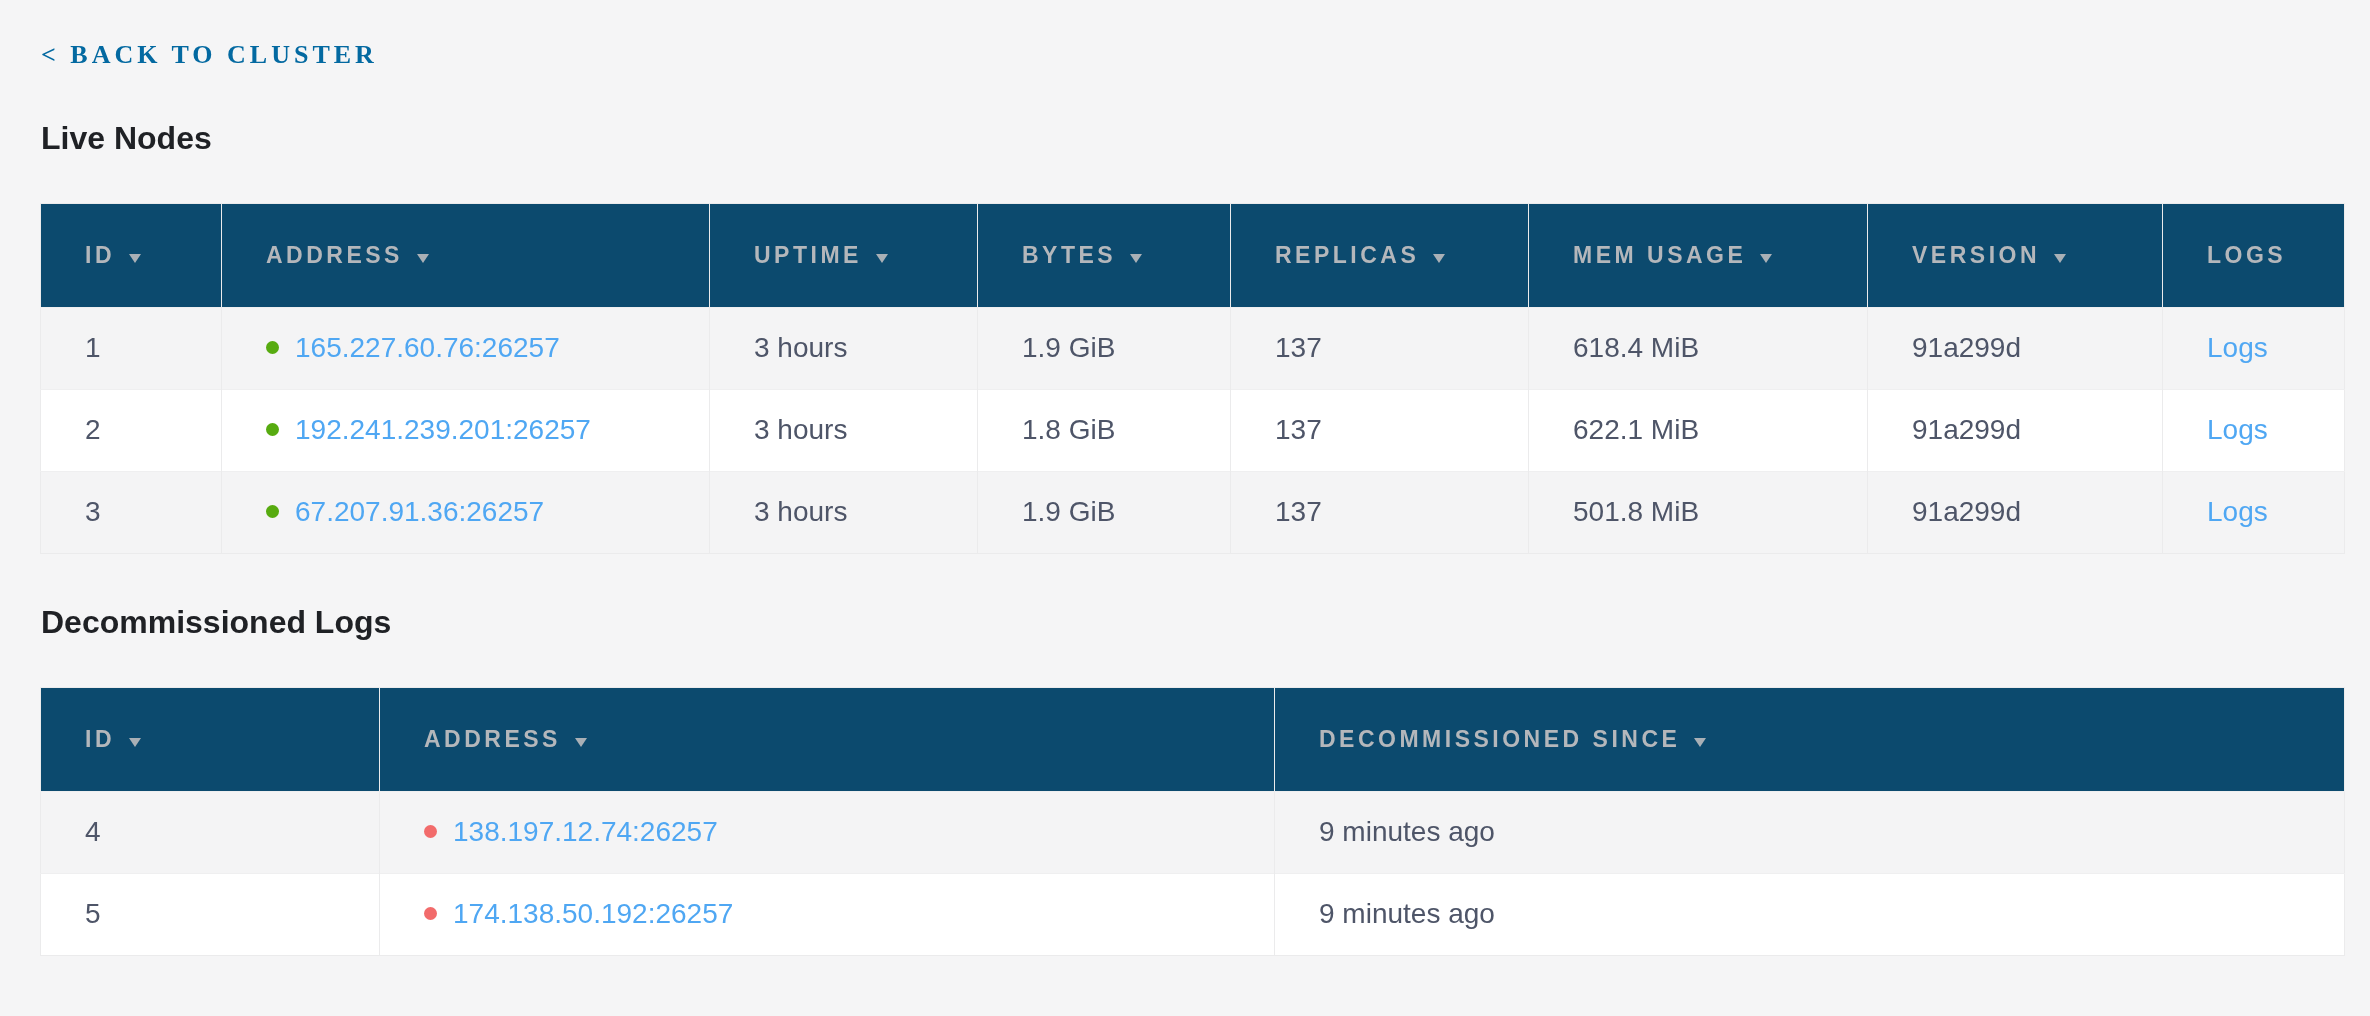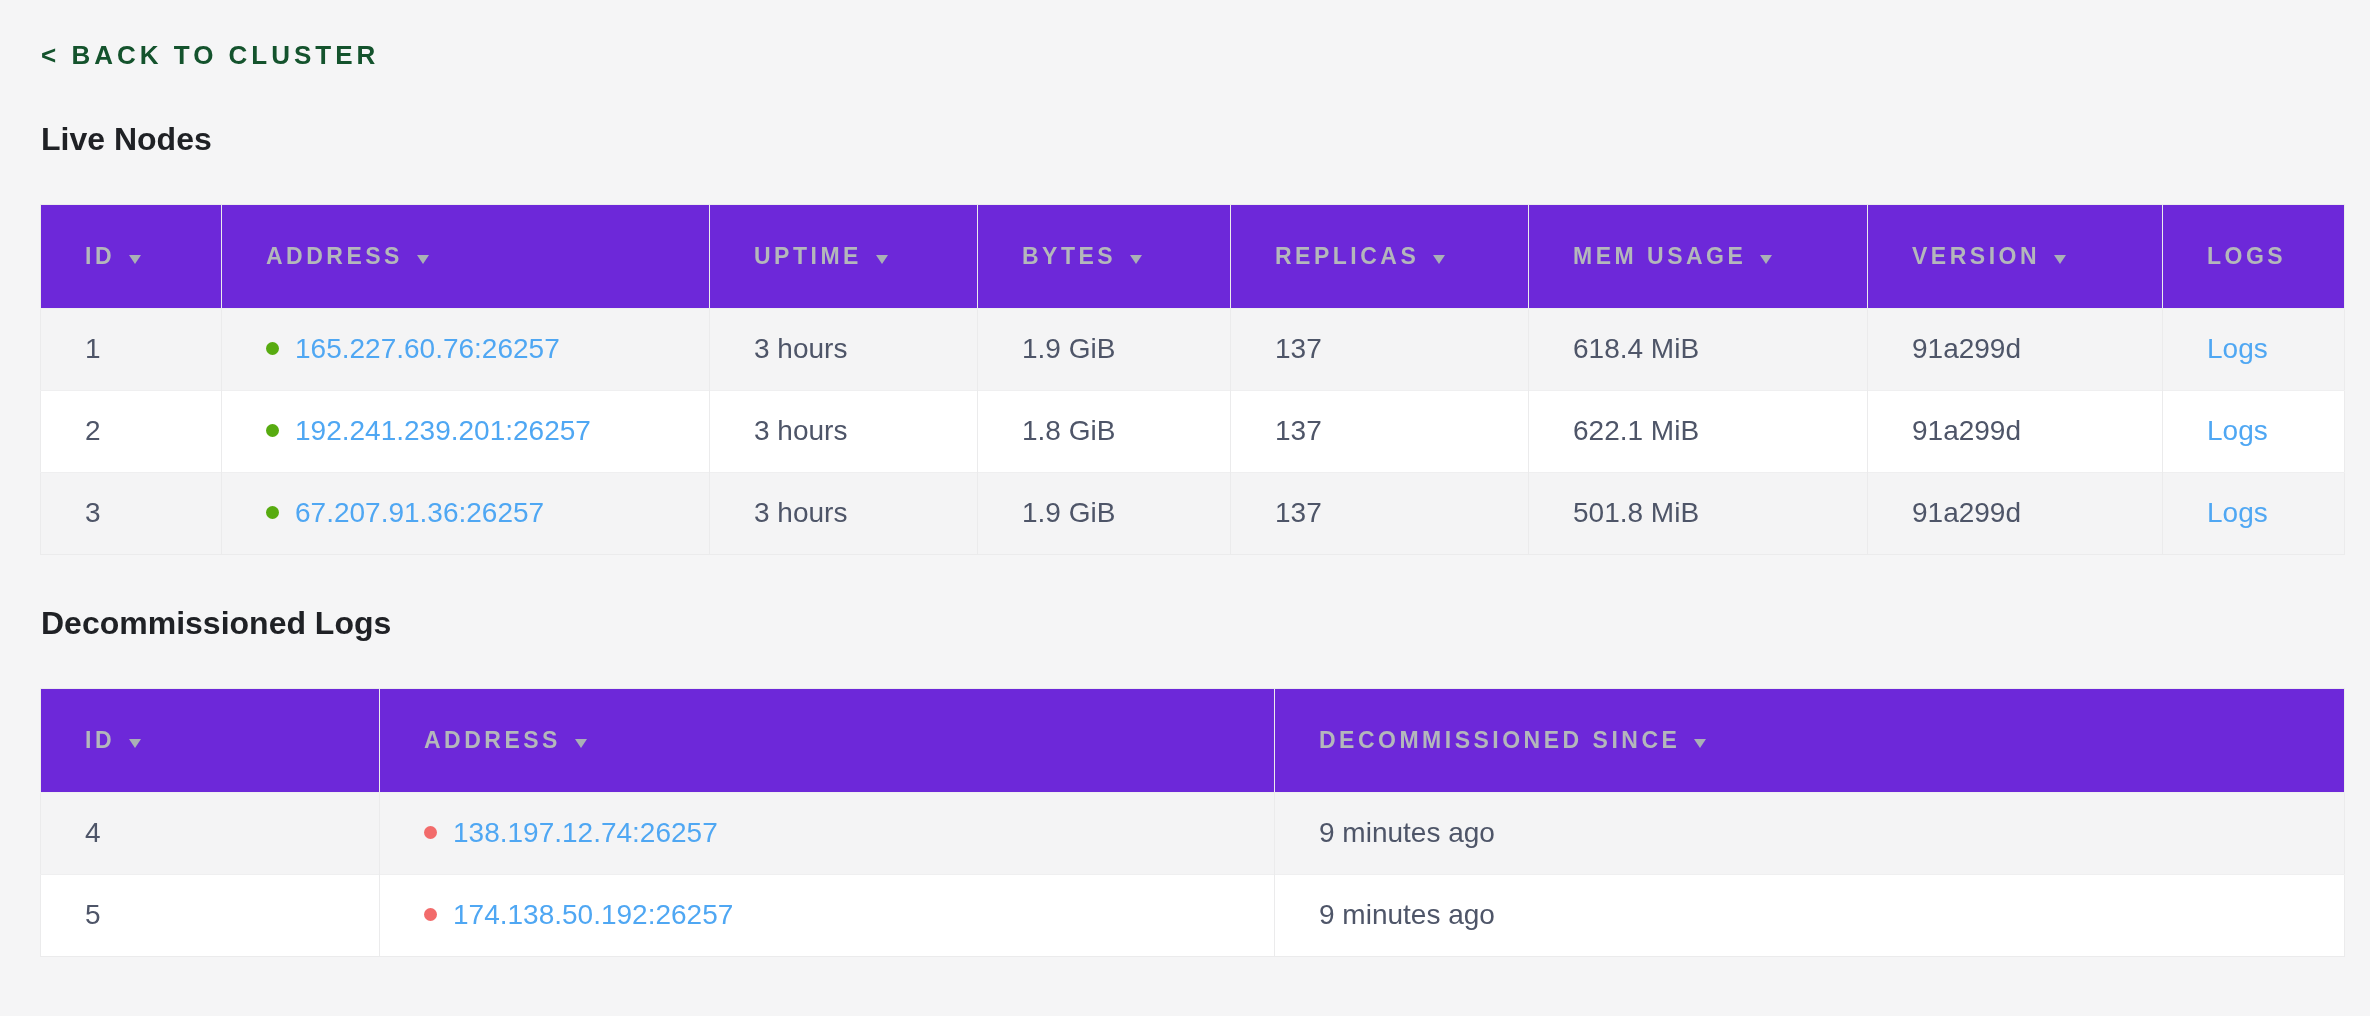--- a/index.html
+++ b/index.html
@@ -9,23 +9,24 @@
     background: #f5f5f6;
     font-family: "Liberation Sans", sans-serif;
     overflow: hidden;
   }
   .back-link {
     display: inline-block;
     margin: 40px 12px 0 41px;
     font-size: 26px;
     font-weight: bold;
     letter-spacing: 4px;
-    color: #14532d;
+    color: #0369a1;
     text-decoration: none;
     cursor: pointer;
+    font-family: Liberation Serif, serif;
   }
   .section-title {
     margin: 50px 0 0 41px;
     font-size: 32px;
     line-height: 1.15;
     font-weight: bold;
     color: #1f2125;
   }
   table.nodes-table {
     border-collapse: collapse;
@@ -37,21 +38,21 @@
   }
   table.nodes-table th {
     height: 104px;
     text-align: left;
     vertical-align: middle;
     padding: 0 0 0 44px;
     font-size: 23px;
     font-weight: bold;
     letter-spacing: 3.5px;
     color: #b4b7bb;
-    background: #6d28d9;
+    background: #0c4a6e;
     border-right: 1px solid #ebebec;
     cursor: pointer;
     white-space: nowrap;
   }
   table.nodes-table th:last-child,
   table.nodes-table td:last-child { border-right: none; }
   table.nodes-table td {
     height: 82px;
     vertical-align: middle;
     padding: 0 0 0 44px;

